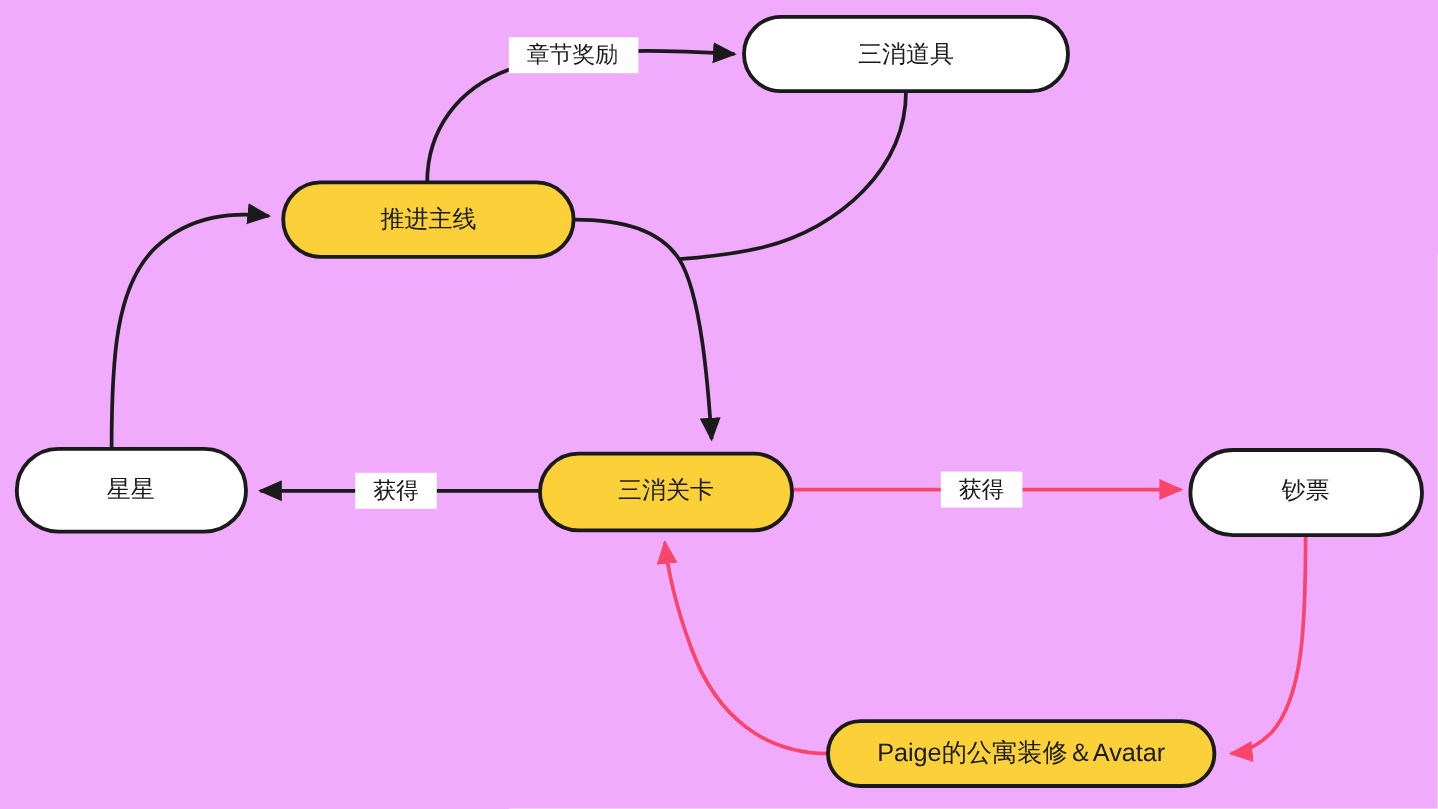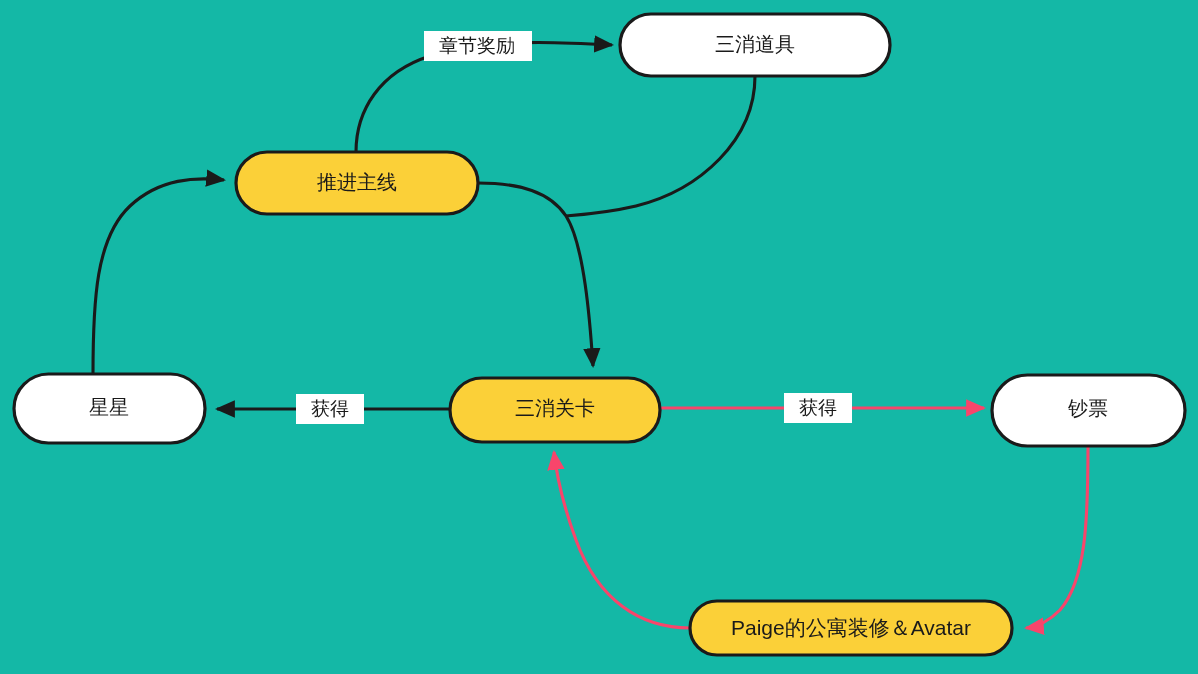--- a/index.html
+++ b/index.html
@@ -7,21 +7,21 @@
     padding: 0;
     background: #ffffff;
   }
   body {
     font-family: "Liberation Sans", "DejaVu Sans", sans-serif;
   }
   #diagram-root {
     position: relative;
     width: 1198px;
     height: 674px;
-    background: #14b8a6;
+    background: #f0abfc;
     overflow: hidden;
   }
   #flow-svg {
     position: absolute;
     top: 0;
     left: 0;
     width: 1198px;
     height: 674px;
   }
   .node-shape {

